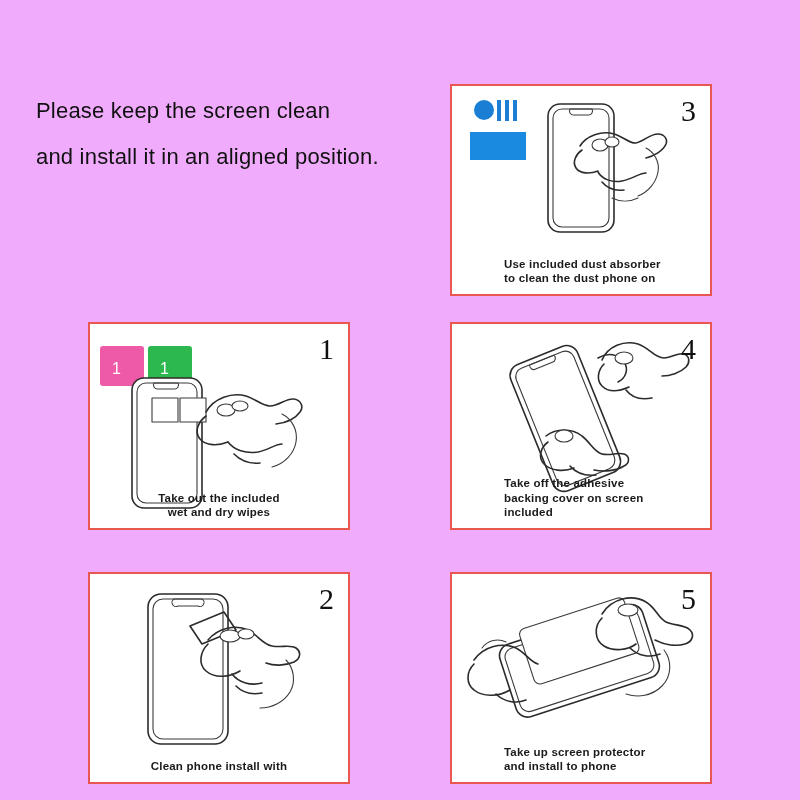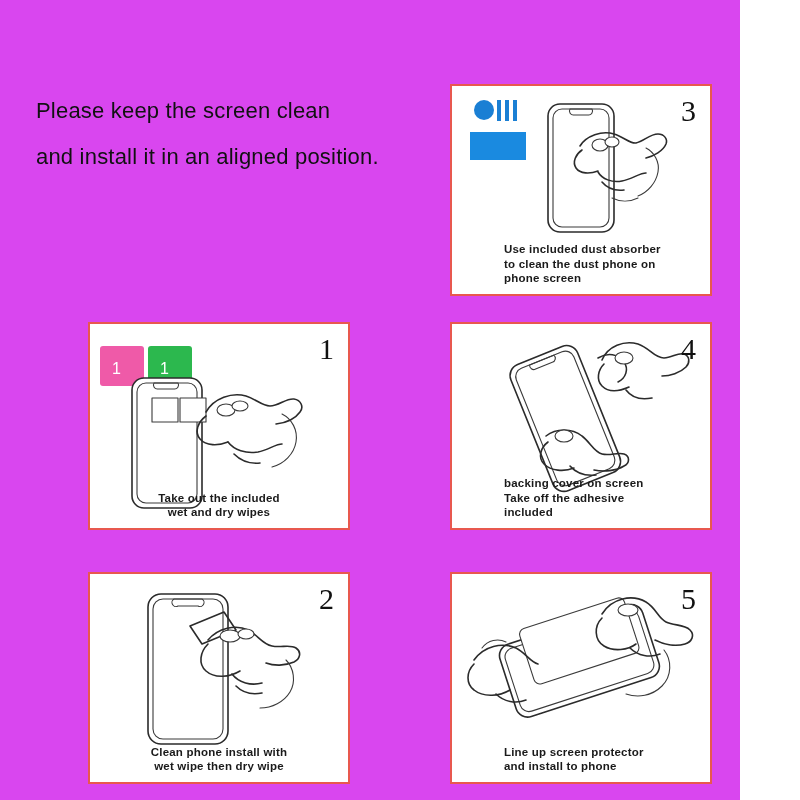--- a/index.html
+++ b/index.html
@@ -9,23 +9,23 @@
   }
   body {
     width: 800px;
     height: 800px;
     font-family: "Liberation Sans", sans-serif;
     position: relative;
     overflow: hidden;
   }
   #stage {
     position: relative;
-    width: 740px;
+    width: 800px;
     height: 800px;
-    background: #d946ef;
+    background: #f0abfc;
   }
 
   
   .headline {
     position: absolute;
     left: 36px;
     top: 100px;
     width: 400px;
   }
   .headline-line {
@@ -127,21 +127,20 @@
           <ellipse cx="160" cy="56" rx="7" ry="5" class="ln-thin fill-white"></ellipse>
           <path class="ln-thin" d="M194 62 c8 4 14 14 12 24 c-2 11 -10 20 -20 24"></path>
           <path class="ln-thin" d="M186 112 c-8 4 -18 4 -26 0"></path>
         </g>
       </svg>
     </div>
     <div class="step-num">3</div>
     <div class="caption left-ish">
       <div>Use included dust absorber</div>
       <div>to clean the dust phone on</div>
-      <div>phone screen</div>
     </div>
   </div>
 
   <div class="panel" id="panel-1">
     <div class="art">
       <svg viewBox="0 0 262 208" width="262" height="208">
 
         <rect x="10" y="22" width="44" height="40" rx="3" fill="#ef5aa8"></rect>
         <text x="22" y="50" font-family="Liberation Sans, sans-serif" font-size="16" fill="#ffffff">1</text>
         <rect x="58" y="22" width="44" height="40" rx="3" fill="#2cb84e"></rect>
@@ -194,22 +193,22 @@
         <g>
           <path class="ln" d="M94 112 c10 -8 26 -8 36 0 c8 6 12 16 20 18 c8 2 16 -2 22 0 c6 2 6 9 0 12 c-8 5 -20 6 -30 4"></path>
           <path class="ln" d="M96 118 c-8 6 -10 16 -4 22 c7 7 20 8 30 4"></path>
           <path class="ln" d="M118 142 c6 7 16 10 26 9"></path>
           <ellipse cx="112" cy="112" rx="9" ry="6" class="ln-thin fill-white"></ellipse>
         </g>
       </svg>
     </div>
     <div class="step-num">4</div>
     <div class="caption left-ish">
+      <div>Take off the adhesive</div>
       <div>backing cover on screen</div>
-      <div>Take off the adhesive</div>
       <div>included</div>
     </div>
   </div>
 
   <div class="panel" id="panel-2">
     <div class="art">
       <svg viewBox="0 0 262 212" width="262" height="212">
 
         <rect x="58" y="20" width="80" height="150" rx="13" ry="13" class="ln fill-white"></rect>
         <rect x="63" y="25" width="70" height="140" rx="10" ry="10" class="ln-thin fill-white"></rect>
@@ -224,21 +223,20 @@
           <path class="ln" d="M146 112 c7 7 16 9 26 7"></path>
           <ellipse cx="140" cy="62" rx="10" ry="6" class="ln-thin fill-white"></ellipse>
           <ellipse cx="156" cy="60" rx="8" ry="5" class="ln-thin fill-white"></ellipse>
           <path class="ln-thin" d="M196 86 c8 8 10 22 4 32 c-6 10 -18 16 -30 16"></path>
         </g>
       </svg>
     </div>
     <div class="step-num">2</div>
     <div class="caption">
       <div>Clean phone install with</div>
-      <div>wet wipe then dry wipe</div>
     </div>
   </div>
 
   <div class="panel" id="panel-5">
     <div class="art">
       <svg viewBox="0 0 262 212" width="262" height="212">
 
         <g transform="rotate(-18 130 85)">
           <rect x="52" y="48" width="150" height="76" rx="12" ry="12" class="ln fill-white"></rect>
           <rect x="57" y="53" width="140" height="66" rx="9" ry="9" class="ln-thin fill-white"></rect>
@@ -259,18 +257,18 @@
           <path class="ln" d="M150 40 c10 -16 30 -20 44 -12 c10 6 12 16 20 20 c8 4 18 2 24 8 c5 5 2 12 -5 14 c-10 3 -22 0 -30 -4"></path>
           <path class="ln" d="M150 44 c-8 8 -8 22 2 28 c10 6 24 4 32 -2"></path>
           <path class="ln" d="M178 74 c8 8 20 10 30 6"></path>
           <ellipse cx="176" cy="36" rx="10" ry="6" class="ln-thin fill-white"></ellipse>
           <path class="ln-thin" d="M212 76 c8 10 8 26 -2 36 c-10 10 -24 12 -36 8"></path>
         </g>
       </svg>
     </div>
     <div class="step-num">5</div>
     <div class="caption left-ish">
-      <div>Line up screen protector</div>
+      <div>Take up screen protector</div>
       <div>and install to phone</div>
     </div>
   </div>
 
 </div>
 
 </body></html>

